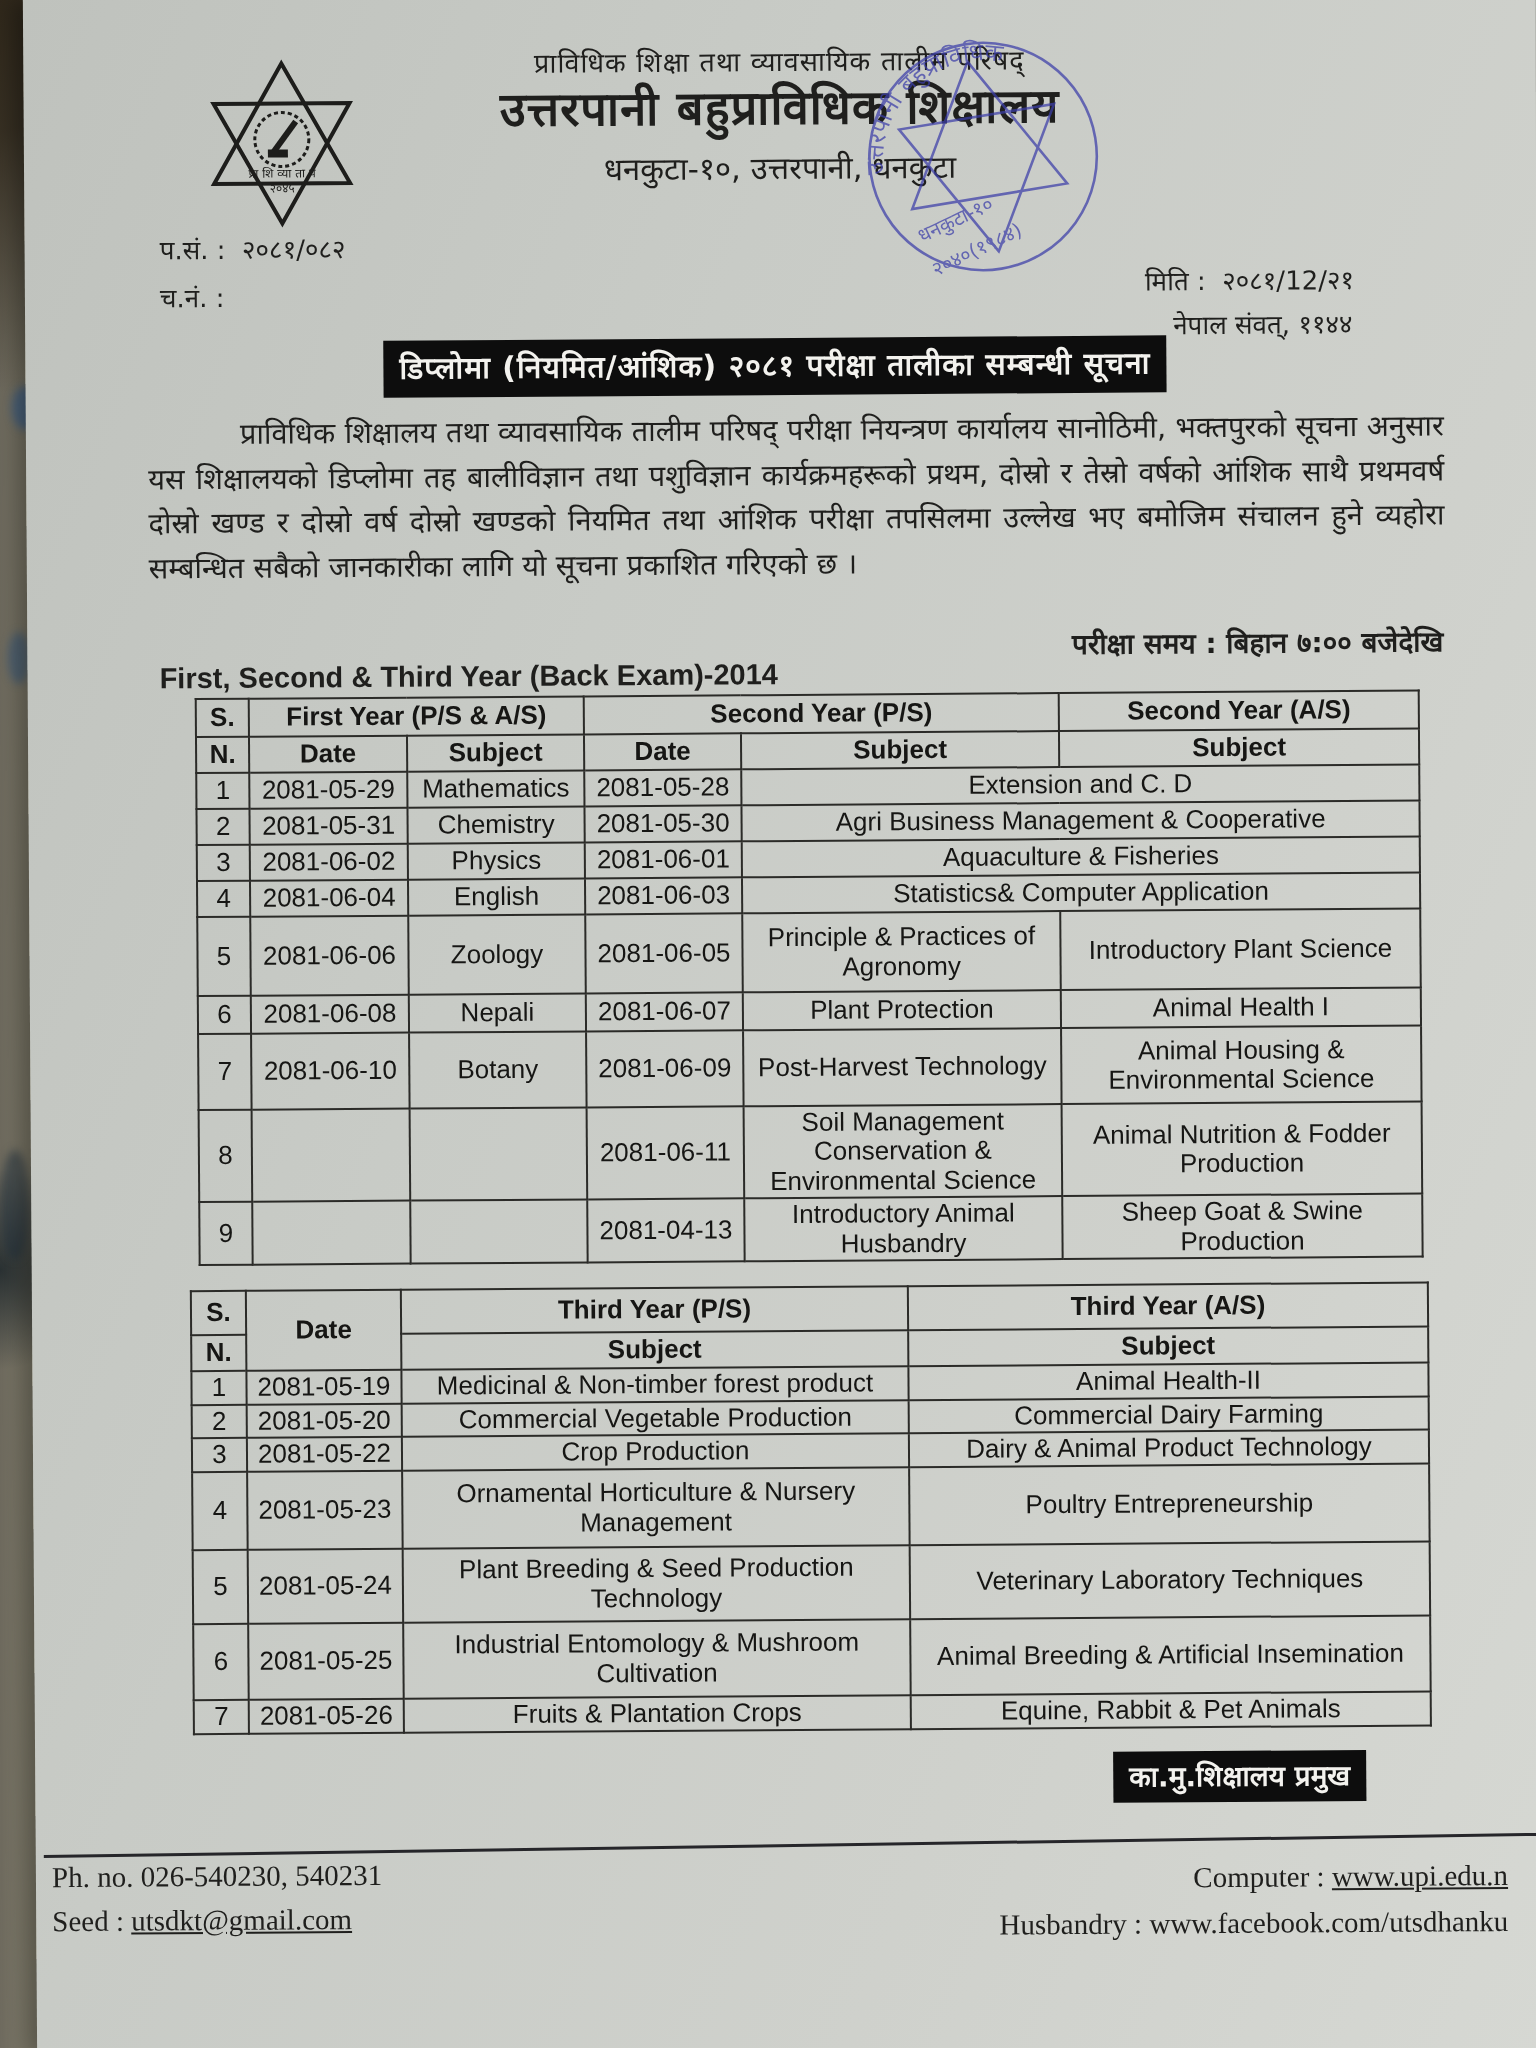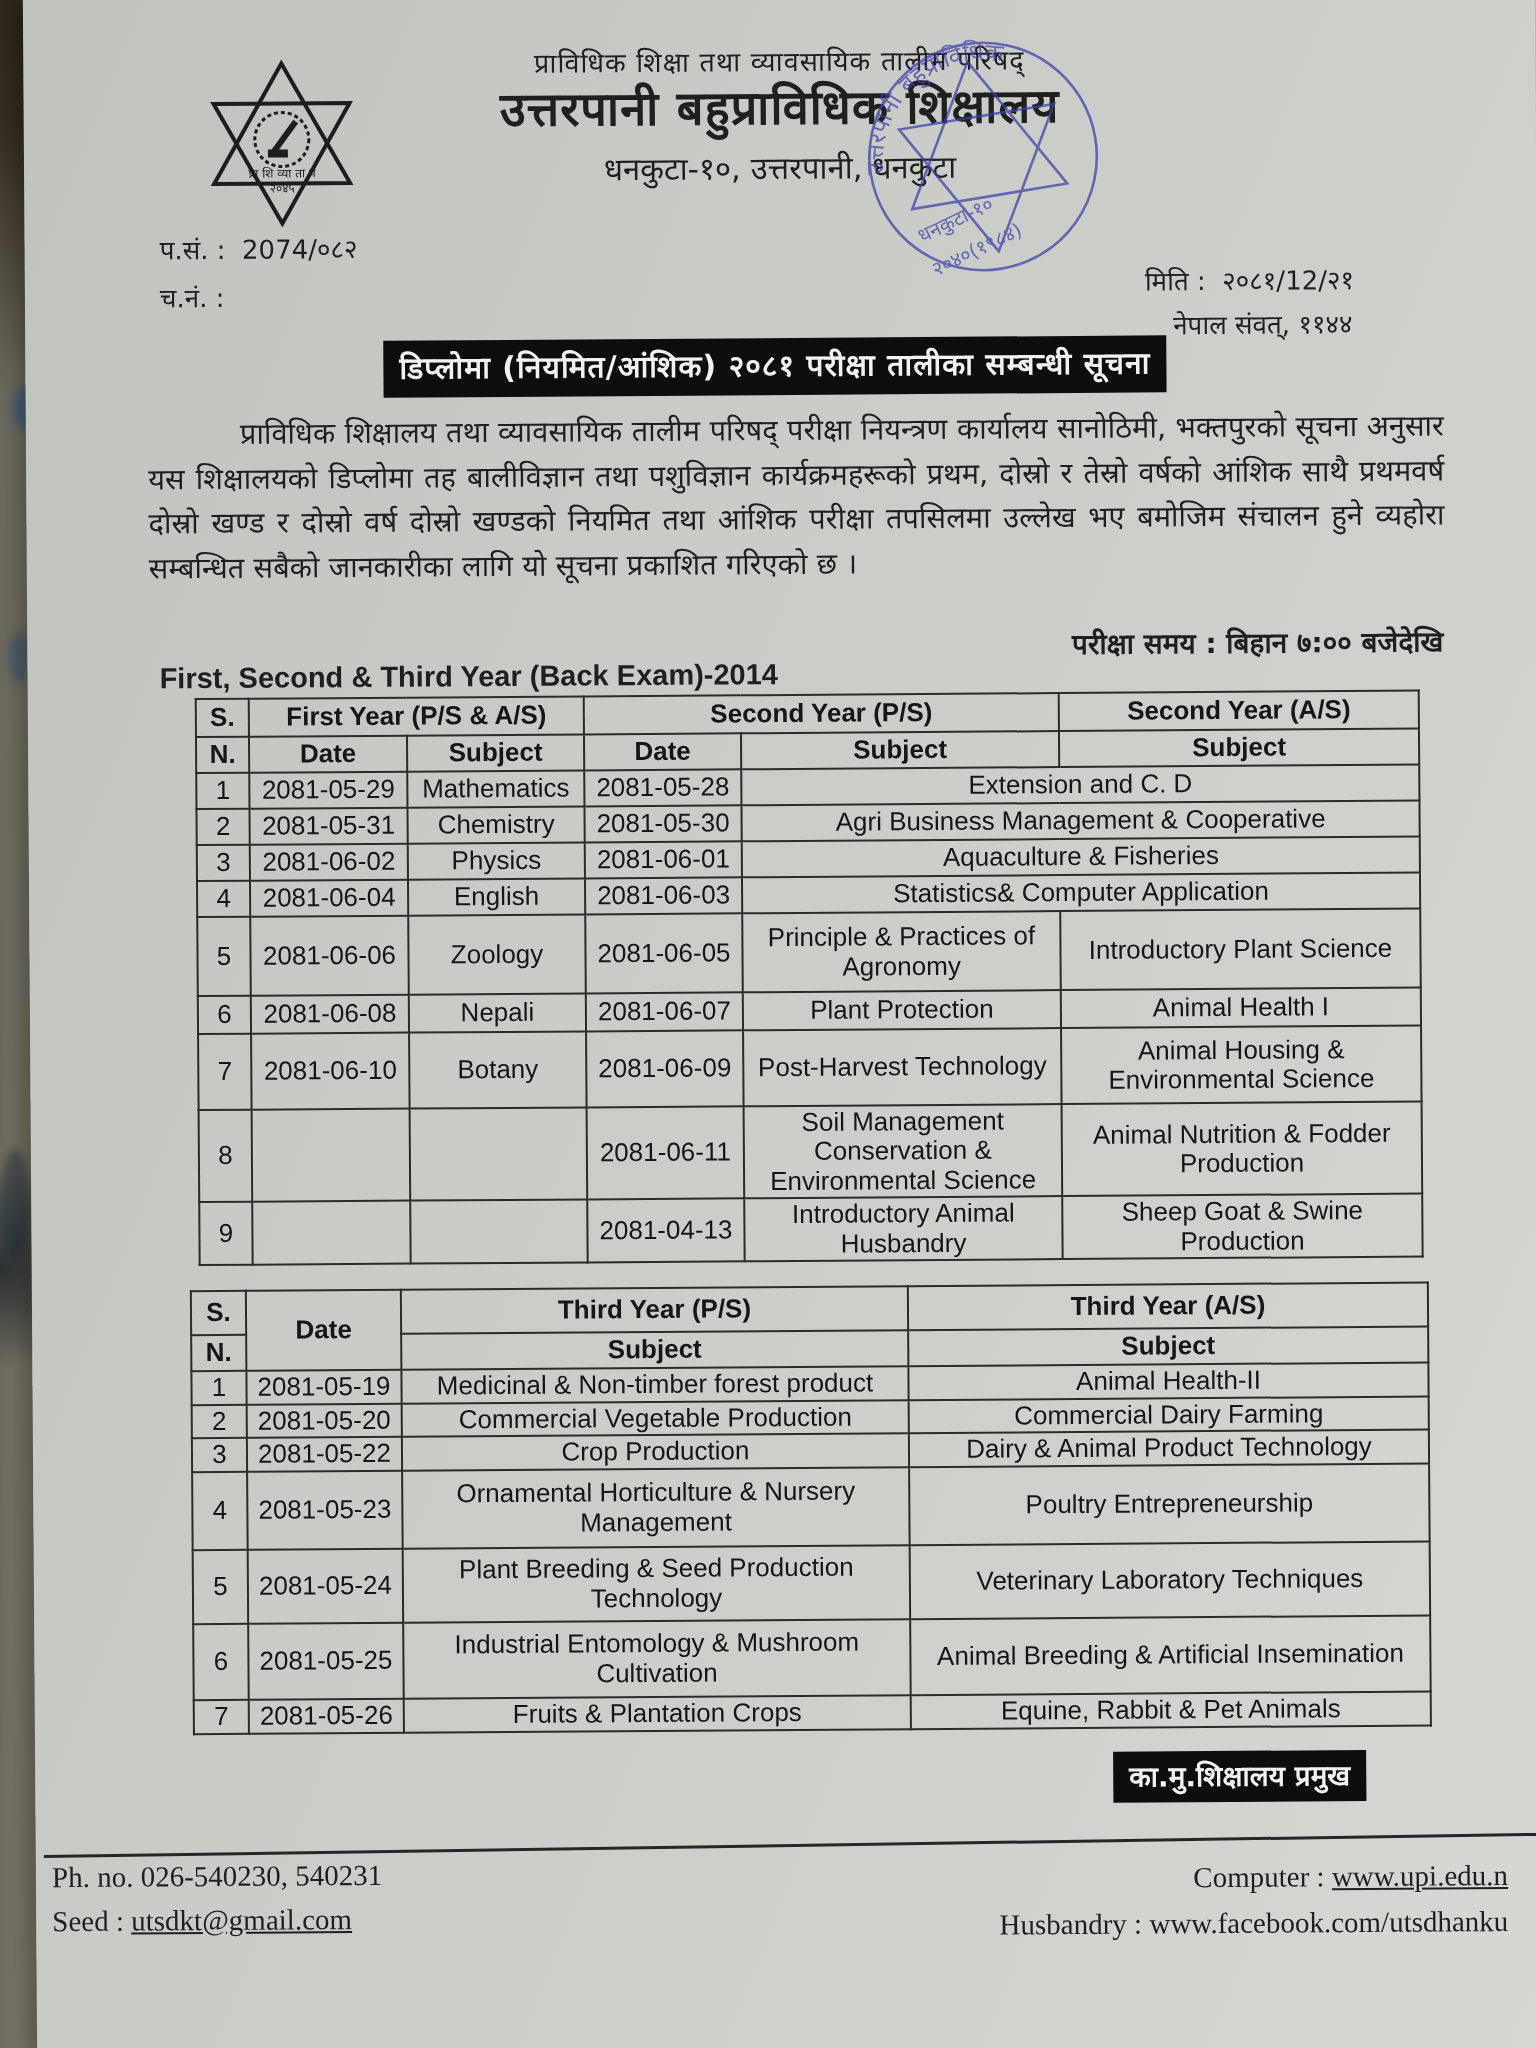--- a/index.html
+++ b/index.html
@@ -93,21 +93,21 @@
       </g>
       <path id="arcTop" d="M 62,150 A 98,98 0 0 1 258,150" fill="none"></path>
       <text class="dev" font-size="23" fill="#3c3ea9">
         <textPath href="#arcTop" startOffset="4">उत्तरपानी बहुप्राविधिक</textPath>
       </text>
       <text class="dev" x="88" y="218" font-size="19" fill="#3c3ea9" transform="rotate(-16 88 218)">धनकुटा-१०</text>
       <text class="dev" x="96" y="252" font-size="19" fill="#3c3ea9" transform="rotate(-16 96 252)">२०४०(१९८४)</text>
     </svg>
 
     <div class="abs dev refblock">
-      <div><span>प.सं.  :</span>&nbsp;&nbsp;<span>2074/०८२</span></div>
+      <div><span>प.सं.  :</span>&nbsp;&nbsp;<span>२०८१/०८२</span></div>
       <div><span>च.नं.  :</span></div>
     </div>
 
     <div class="abs dev dateblock">
       <div><span>मिति  :</span>&nbsp;&nbsp;<span>२०८१/12/२१</span></div>
       <div style="padding-left:28px;">नेपाल संवत्, ११४४</div>
     </div>
 
     <div class="abs dev hl titlebar">डिप्लोमा (नियमित/आंशिक) २०८१ परीक्षा तालीका सम्बन्धी सूचना</div>
 

